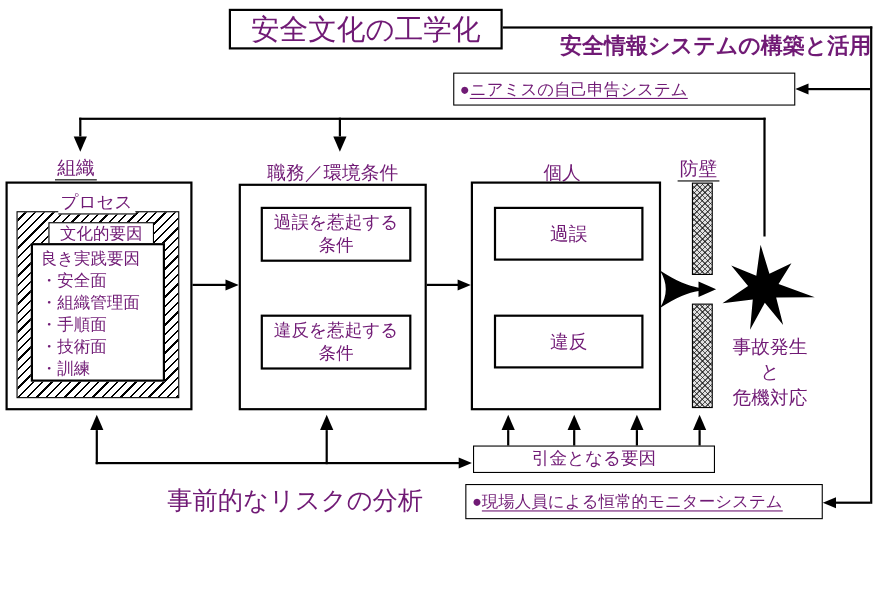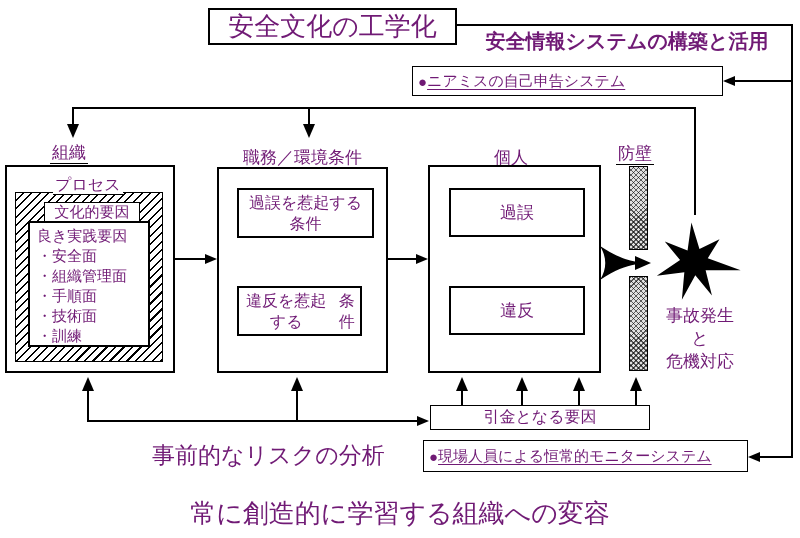--- a/index.html
+++ b/index.html
@@ -30,21 +30,21 @@
 <div id="diagram">
 
   <div class="box ctr" style="left:208px;top:8px;width:249px;height:37px;font-size:26px;">
     <span>安全文化の工学化</span>
   </div>
 
   <div class="line" style="left:457px;top:24px;width:336px;height:2px;"></div>
 
   <div class="line" style="left:791px;top:24px;width:2px;height:434px;"></div>
 
-  <div class="abs" style="left:462px;top:28px;width:330px;text-align:center;font-size:20px;font-weight:bold;white-space:nowrap;">安全情報システムの構築と活用</div>
+  <div class="abs" style="left:462px;top:28px;width:330px;text-align:right;font-size:20px;font-weight:bold;white-space:nowrap;">安全情報システムの構築と活用</div>
 
 
   <div class="thinbox" style="left:412px;top:66px;width:311px;height:30px;font-size:15px;display:flex;align-items:center;padding-left:5px;">
     <span>●</span>
       <span class="u">ニアミスの自己申告システム</span>
   </div>
 
   <div class="line" style="left:730px;top:80px;width:61px;height:2px;"></div>
   <div class="ah ah-left" style="left:723px;top:76px;"></div>
 
@@ -73,21 +73,21 @@
 
   <div class="line" style="left:175px;top:258px;width:33px;height:2px;"></div>
   <div class="ah ah-right" style="left:205px;top:254px;"></div>
 
   <div class="lbl" style="left:241px;top:148px;font-size:17px;">職務／環境条件</div>
   <div class="box" style="left:217px;top:167px;width:171px;height:206px;"></div>
   <div class="box ctr" style="left:237px;top:188px;width:137px;height:50px;font-size:16px;flex-direction:column;line-height:21px;">
     <div>過誤を惹起する</div>
     <div>条件</div>
   </div>
-  <div class="box ctr" style="left:237px;top:286px;width:125px;height:50px;font-size:16px;flex-direction:row;line-height:21px;">
+  <div class="box ctr" style="left:237px;top:286px;width:137px;height:50px;font-size:16px;flex-direction:column;line-height:21px;">
     <div>違反を惹起する</div>
     <div>条件</div>
   </div>
 
   <div class="line" style="left:388px;top:258px;width:30px;height:2px;"></div>
   <div class="ah ah-right" style="left:416px;top:254px;"></div>
 
   <div class="lbl" style="left:492px;top:148px;font-size:17px;">個人</div>
   <div class="box" style="left:428px;top:165px;width:173px;height:208px;"></div>
   <div class="box ctr" style="left:449px;top:188px;width:136px;height:49px;font-size:17px;">
@@ -137,15 +137,14 @@
   <div class="abs" style="left:152px;top:440px;font-size:23px;white-space:nowrap;">事前的なリスクの分析</div>
 
   <div class="thinbox" style="left:423px;top:440px;width:325px;height:32px;font-size:15px;display:flex;align-items:center;padding-left:5px;">
     <span>●</span>
       <span class="u">現場人員による恒常的モニターシステム</span>
   </div>
 
   <div class="line" style="left:757px;top:456px;width:34px;height:2px;"></div>
   <div class="ah ah-left" style="left:748px;top:452px;"></div>
 
-  <div class="abs" style="left:0;top:496px;width:800px;text-align:center;font-size:26px;">常に創造的に学習する組織への変容</div>
 
 </div>
 
 </body></html>

